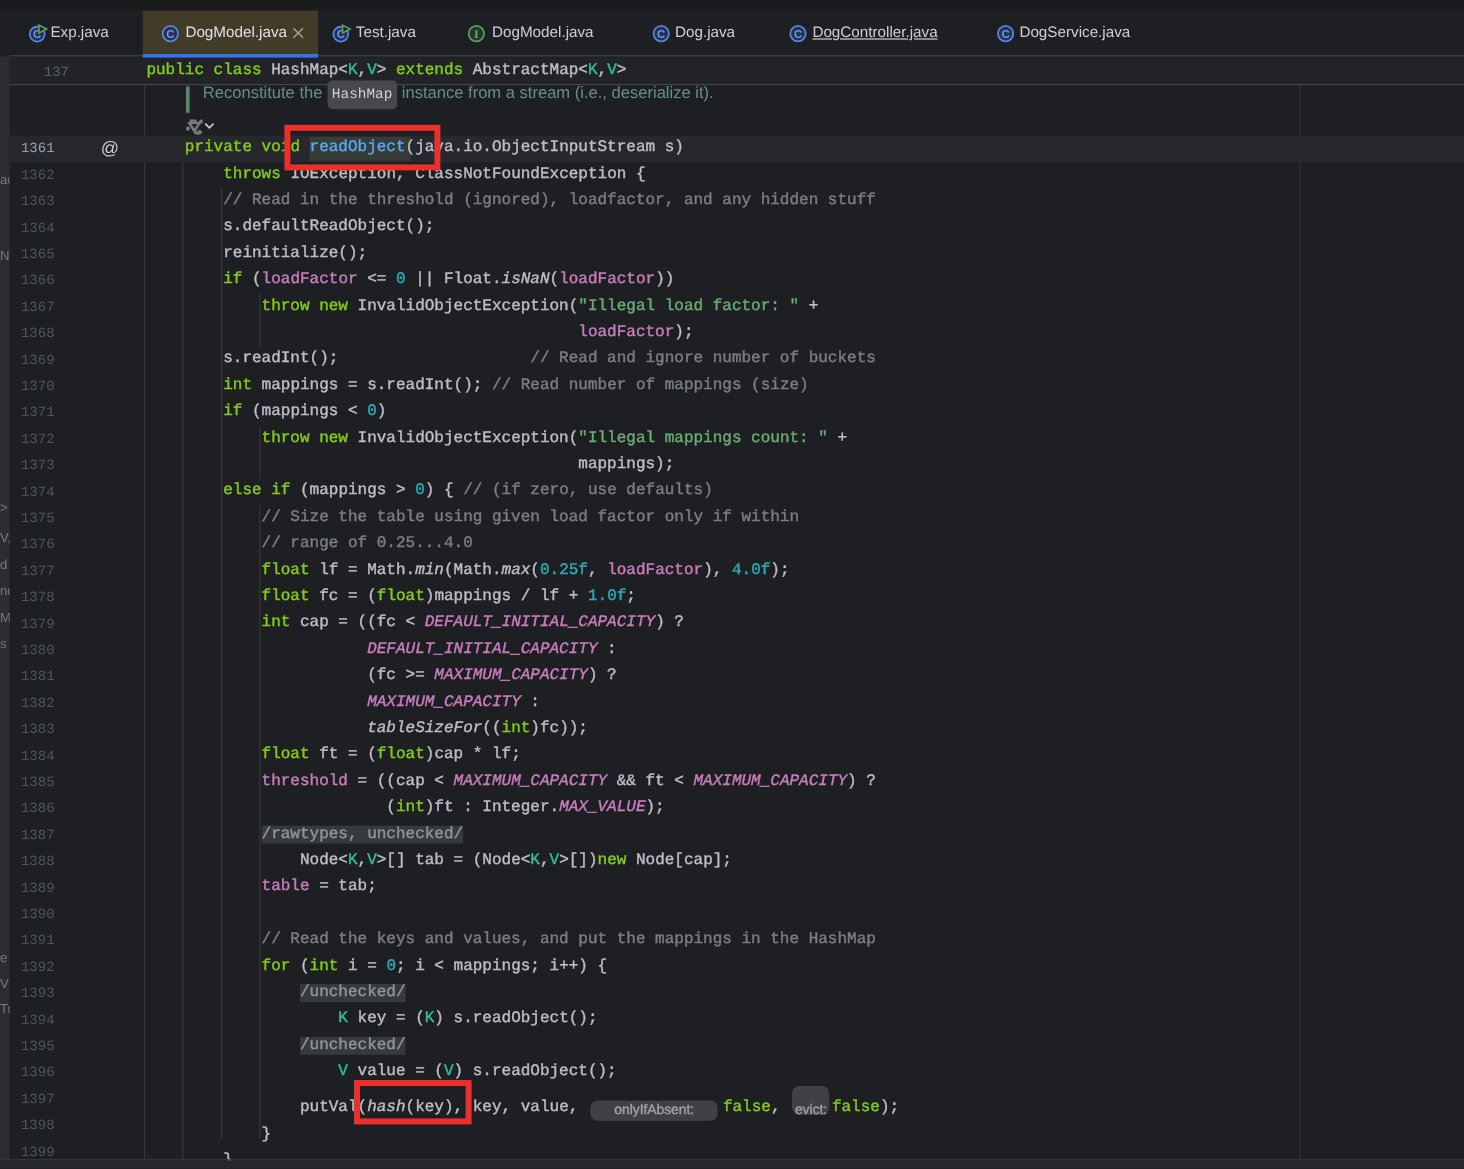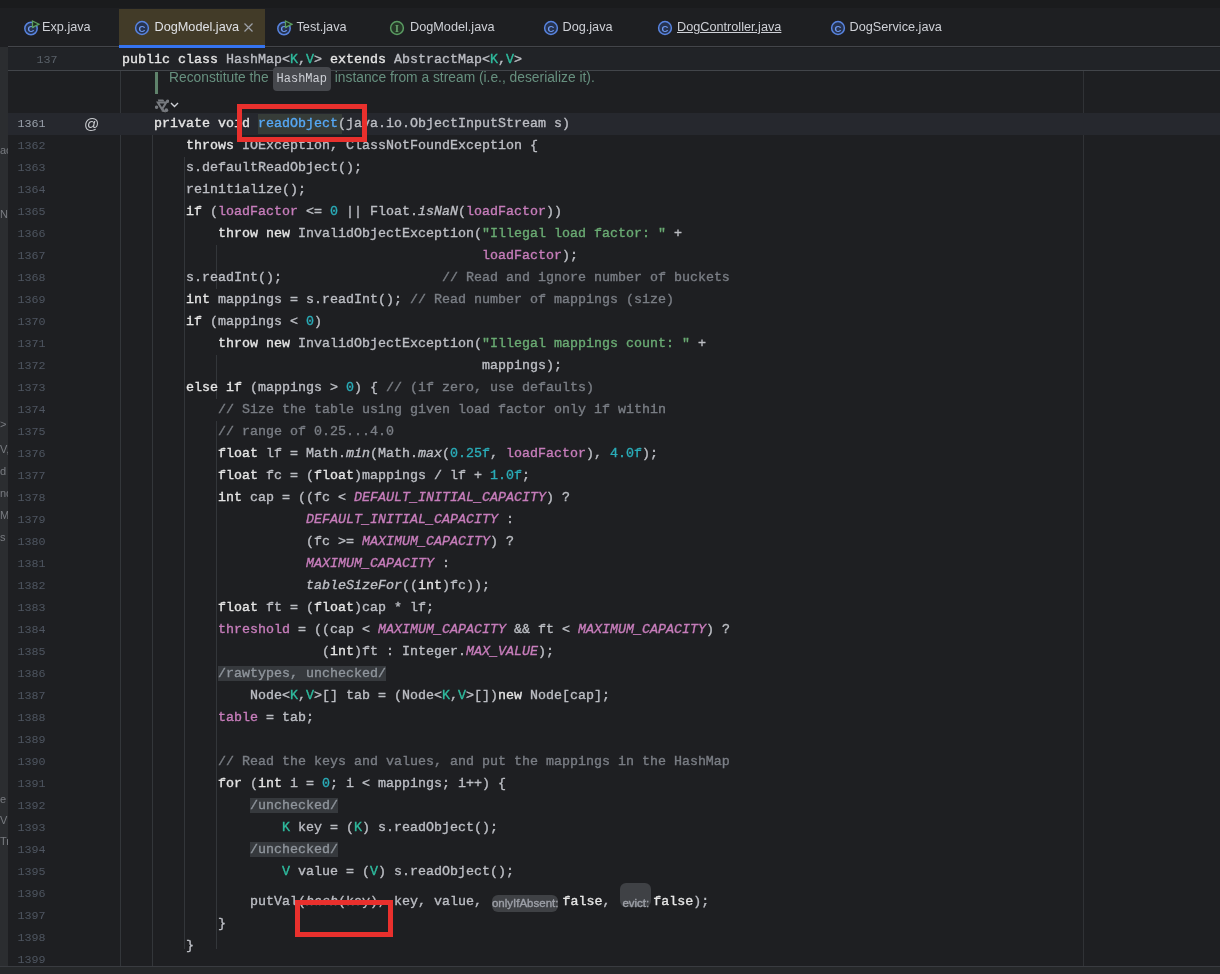--- a/index.html
+++ b/index.html
@@ -1,20 +1,20 @@
 <!DOCTYPE html>
 <html><head>
 <meta charset="utf-8">
 <style>
   * { margin:0; padding:0; box-sizing:border-box; }
   html,body { width:1220px; height:974px; background:#1e1f22; overflow:hidden; }
   body { position:relative; font-family:"Liberation Sans", sans-serif; }
   .abs { position:absolute; }
   pre { font-family:"Liberation Mono", monospace; font-size:13.333px; line-height:22px; color:#bcbec4; -webkit-text-stroke:0.35px; }
-  .kw { color:#e5e5e5; }
+  .kw { color:#84cc16; }
   .cm { color:#7a7e85; }
   .st { color:#6aab73; }
   .nm { color:#2aacb8; }
   .fd { color:#c77dbb; }
   .sc { color:#c77dbb; font-style:italic; }
   .im { font-style:italic; }
   .tp { color:#2fbc9f; }
   .fold { background:#36393d; color:#8f959c; }
   .chip { display:inline-block; background:#3f4145; color:#9da0a8; font-family:"Liberation Sans",sans-serif;
           font-size:11.5px; line-height:17px; height:17px; border-radius:6px; padding:0 6px;
@@ -166,20 +166,21 @@
 1393
 1394
 1395
 1396
 1397
 1398
 1399</pre>
 
 <pre id="code" class="abs" style="left:122px;top:113px;">    <span class="kw">private void</span> <span style="color:#56a8f5;">readObject</span>(java.io.ObjectInputStream s)
         <span class="kw">throws</span> IOException, ClassNotFoundException {
+        <span class="cm">// Read in the threshold (ignored), loadfactor, and any hidden stuff</span>
         s.defaultReadObject();
         reinitialize();
         <span class="kw">if</span> (<span class="fd">loadFactor</span> &lt;= <span class="nm">0</span> || Float.<span class="im">isNaN</span>(<span class="fd">loadFactor</span>))
             <span class="kw">throw new</span> InvalidObjectException(<span class="st">"Illegal load factor: "</span> +
                                              <span class="fd">loadFactor</span>);
         s.readInt();                    <span class="cm">// Read and ignore number of buckets</span>
         <span class="kw">int</span> mappings = s.readInt(); <span class="cm">// Read number of mappings (size)</span>
         <span class="kw">if</span> (mappings &lt; <span class="nm">0</span>)
             <span class="kw">throw new</span> InvalidObjectException(<span class="st">"Illegal mappings count: "</span> +
                                              mappings);
@@ -199,21 +200,21 @@
             <span class="fold">/rawtypes, unchecked/</span>
                 Node&lt;<span class="tp">K</span>,<span class="tp">V</span>&gt;[] tab = (Node&lt;<span class="tp">K</span>,<span class="tp">V</span>&gt;[])<span class="kw">new</span> Node[cap];
             <span class="fd">table</span> = tab;
 
             <span class="cm">// Read the keys and values, and put the mappings in the HashMap</span>
             <span class="kw">for</span> (<span class="kw">int</span> i = <span class="nm">0</span>; i &lt; mappings; i++) {
                 <span class="fold">/unchecked/</span>
                     <span class="tp">K</span> key = (<span class="tp">K</span>) s.readObject();
                 <span class="fold">/unchecked/</span>
                     <span class="tp">V</span> value = (<span class="tp">V</span>) s.readObject();
-                putVal(<span class="im">hash</span>(key), key, value,<span class="chip" style="margin-left:10px;margin-right:4px;padding:0 0;">onlyIfAbsent:</span><span class="kw">false</span>,<span class="chip" style="margin-left:10px;margin-right:2px;padding:12px 2px;">evict:</span><span class="kw">false</span>);
+                putVal(<span class="im">hash</span>(key), key, value,<span class="chip" style="margin-left:10px;margin-right:4px;padding:0 20px;">onlyIfAbsent:</span><span class="kw">false</span>,<span class="chip" style="margin-left:10px;margin-right:2px;padding:12px 2px;">evict:</span><span class="kw">false</span>);
             }
         }</pre>
 
 <div class="abs" style="left:237px;top:104px;width:130px;height:38px;border:5px solid #e9302d;"></div>
 <div class="abs" style="left:295px;top:900px;width:98px;height:37px;border:5px solid #e9302d;"></div>
 
 <div class="abs" style="left:0;top:966px;width:1220px;height:1px;background:#393b40;"></div>
 <div class="abs" style="left:0;top:967px;width:1220px;height:7px;background:#26282a;"></div>
 
 </body></html>

